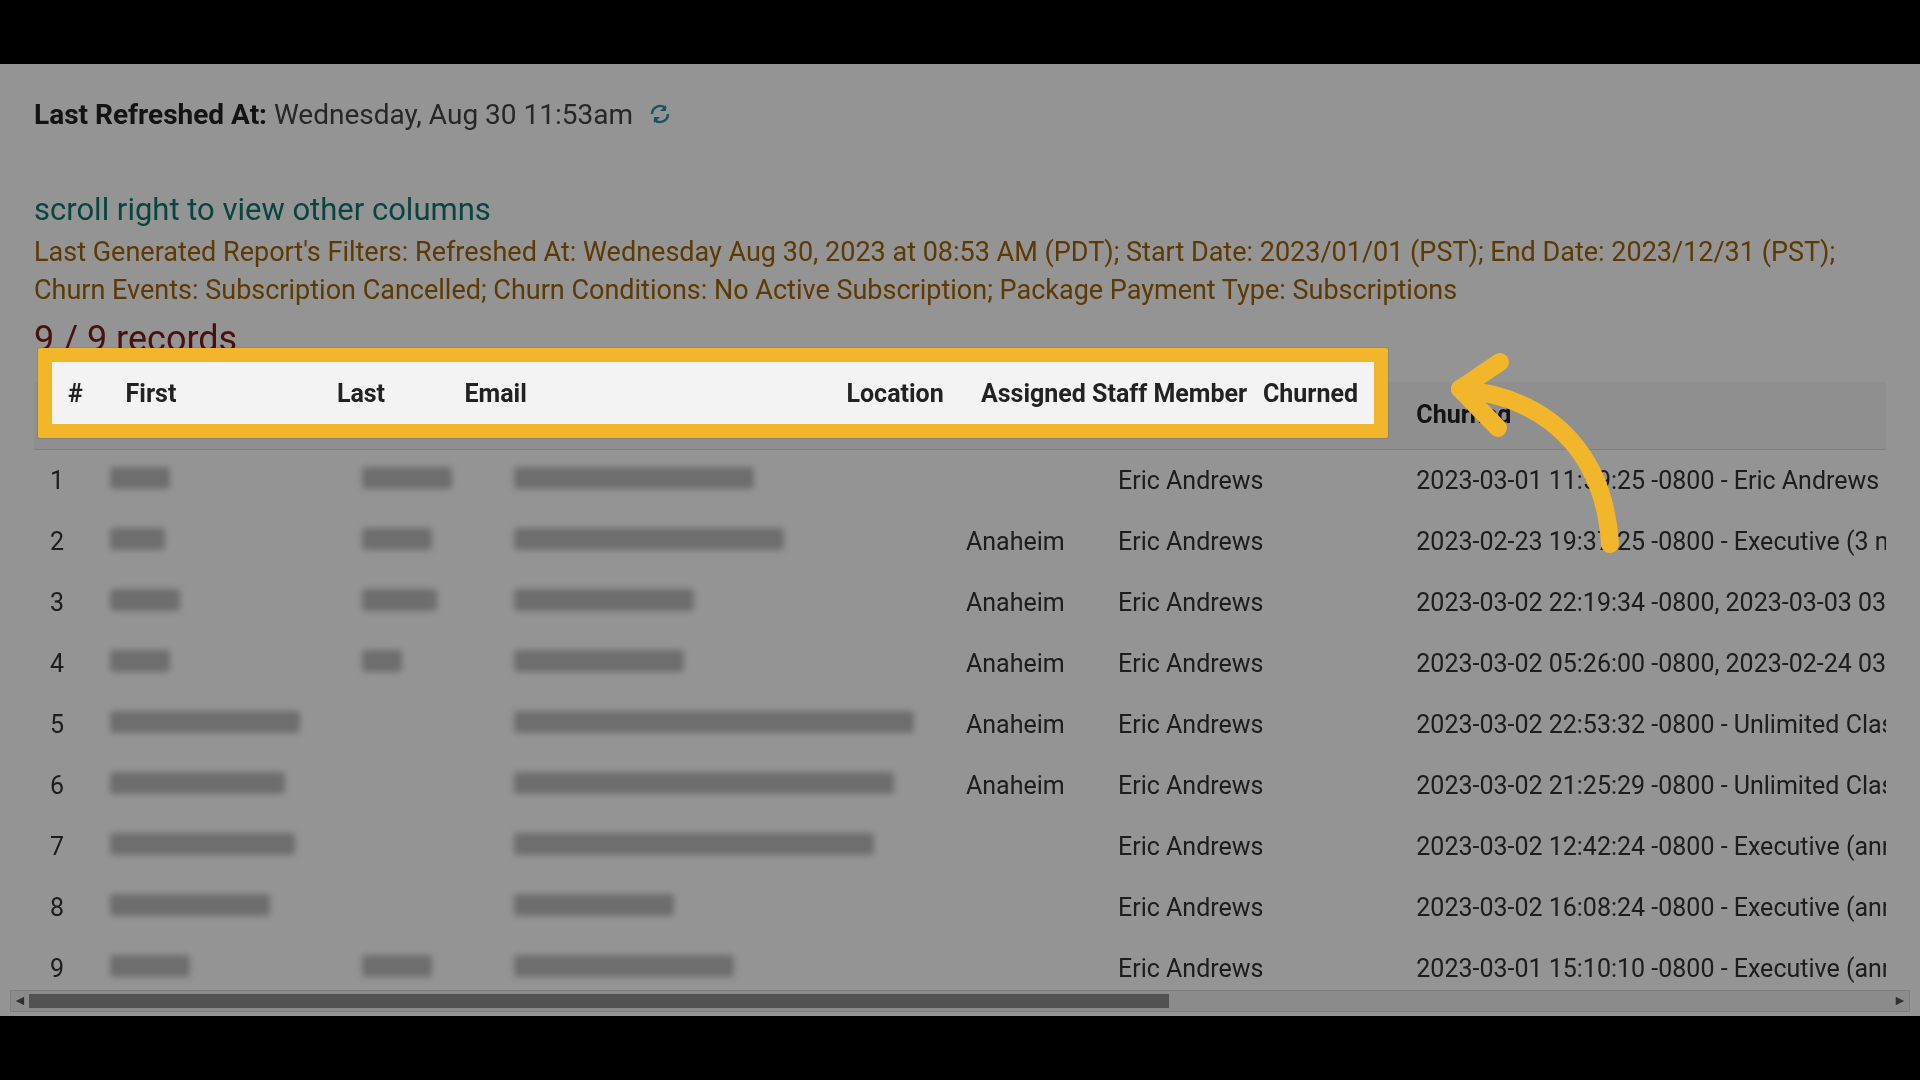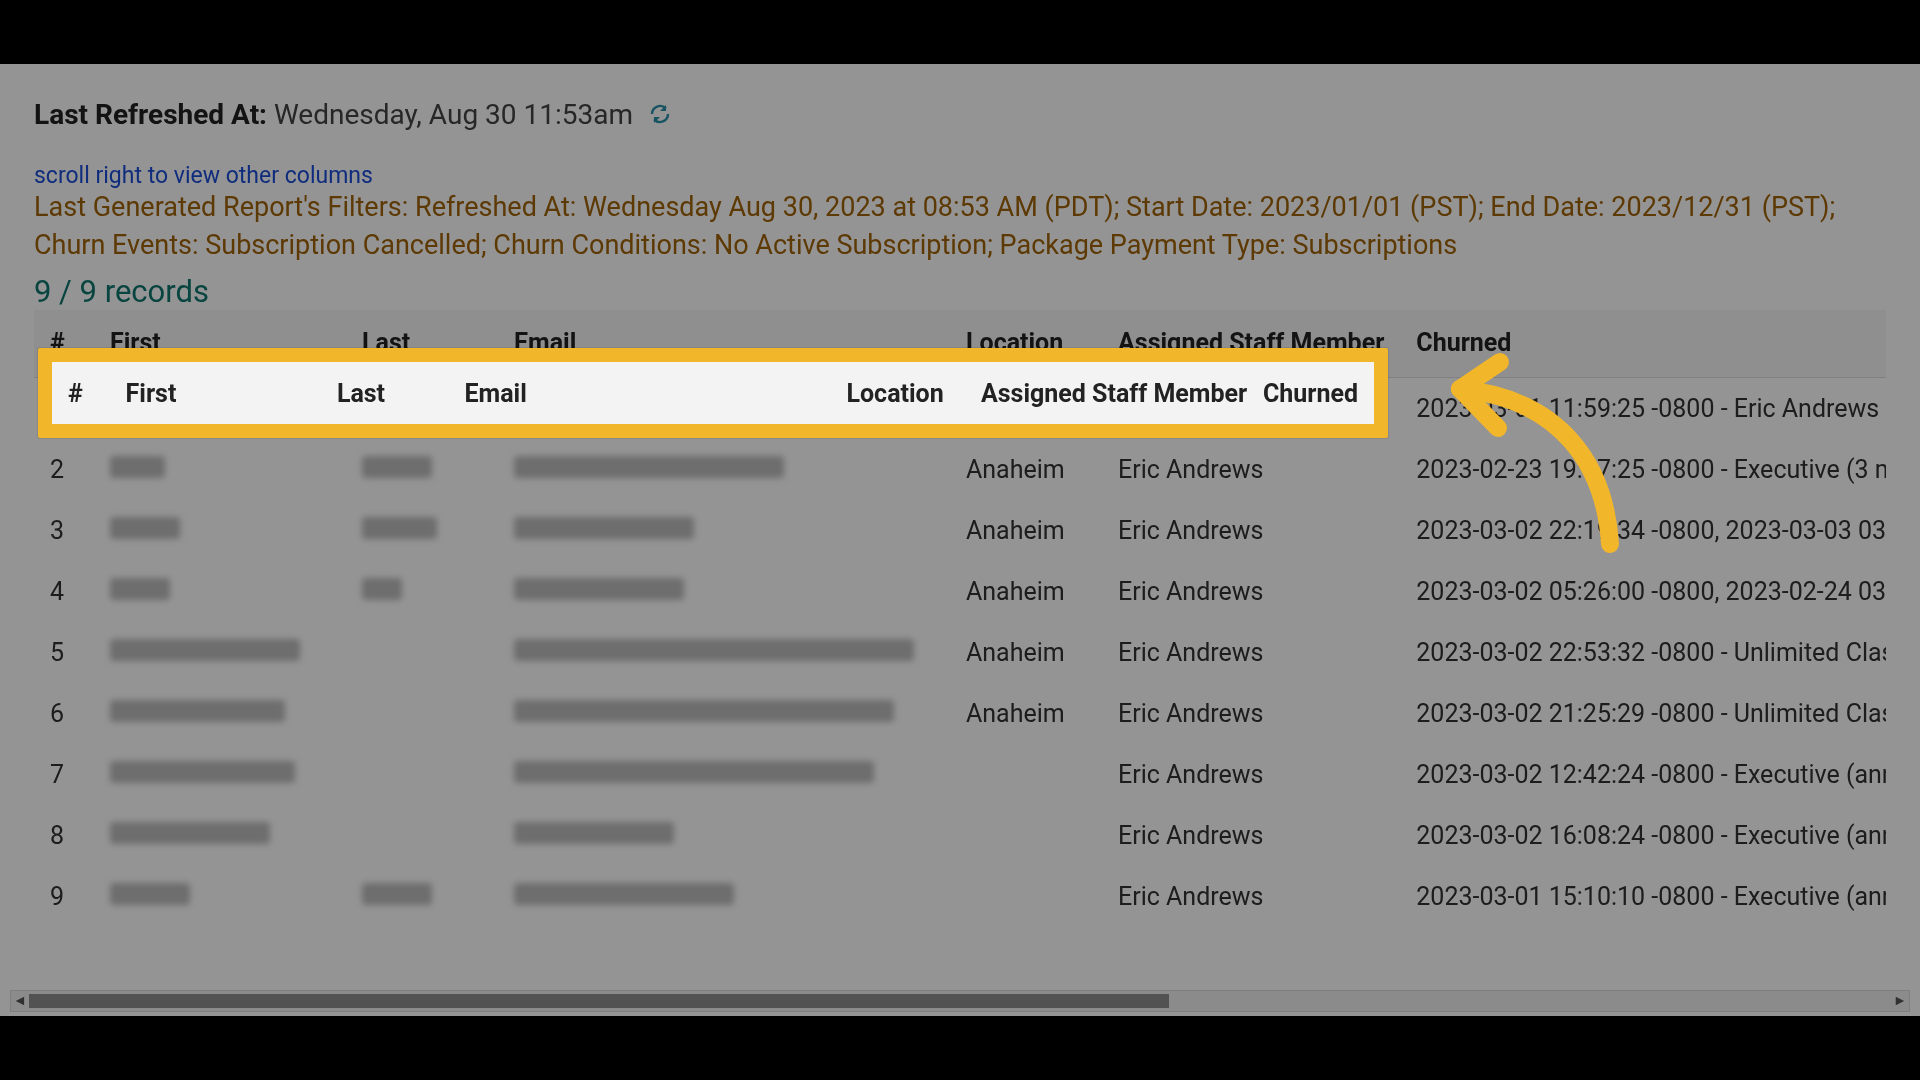--- a/index.html
+++ b/index.html
@@ -42,46 +42,47 @@
     position: absolute;
     inset: 0;
     padding: 34px 34px 10px 34px;
     box-sizing: border-box;
     color: #333;
   }
 
   .refreshed-line {
     font-size: 28px;
     color: #444;
-    margin-bottom: 31px;
+    margin-bottom: 60px;
   }
   .refreshed-label { font-weight: 700; color: #222; }
 
   .refresh-icon {
     display: inline-block;
     vertical-align: -2px;
     margin-left: 8px;
   }
   .refresh-icon svg { display: block; }
 
   .scroll-hint {
-    font-size: 23px;
-    color: #1d4ed8;
+    font-size: 31px;
+    color: #0f766e;
+    margin-bottom: 6px;
   }
   .filters-line {
     font-size: 27px;
     color: #a16207;
     line-height: 1.4;
     max-width: 1820px;
   }
   .records-line {
-    font-size: 31px;
-    color: #0f766e;
+    font-size: 36px;
+    color: #7f1d1d;
     margin-top: 8px;
-    margin-bottom: 0;
+    margin-bottom: 22px;
   }
 
   .table-wrap {
     position: relative;
     width: 100%;
     overflow: hidden;
   }
 
   table.report {
     border-collapse: collapse;

